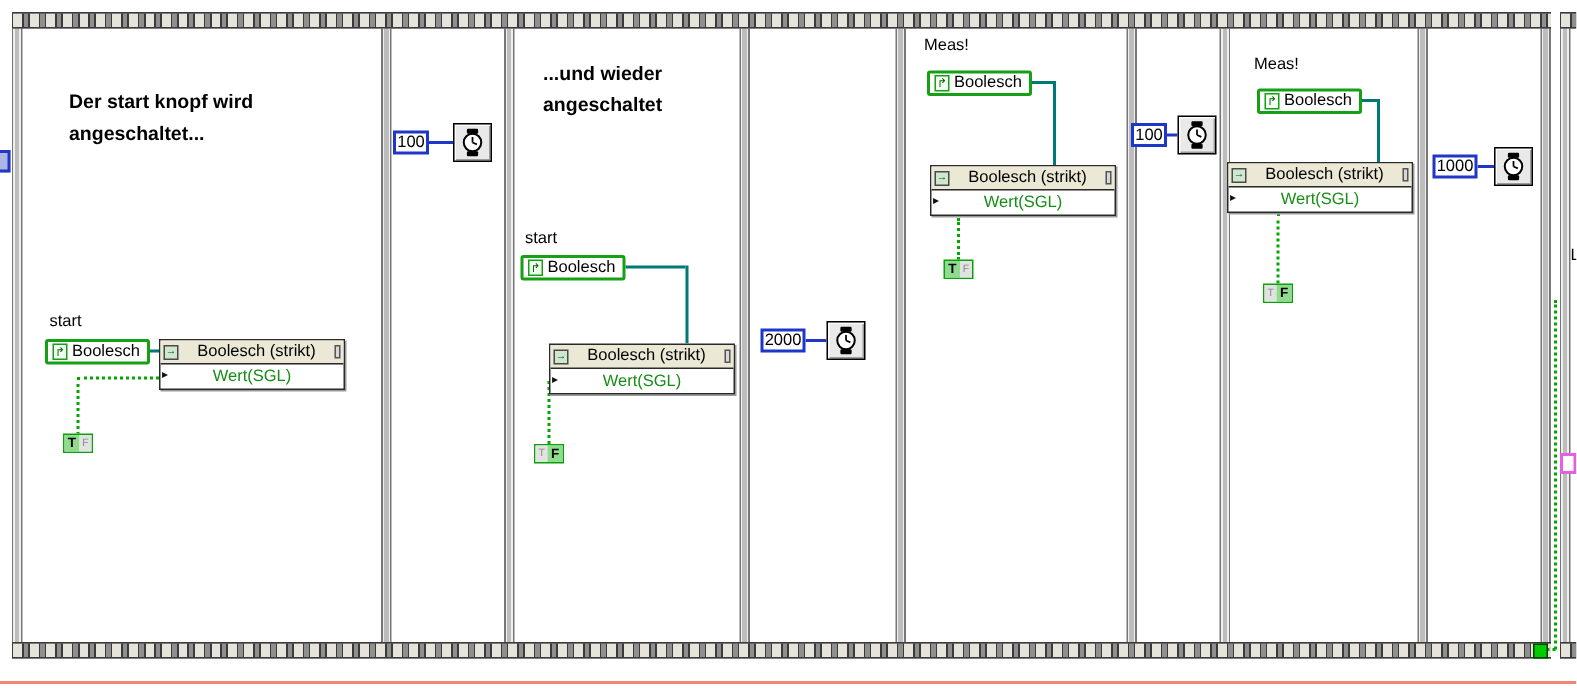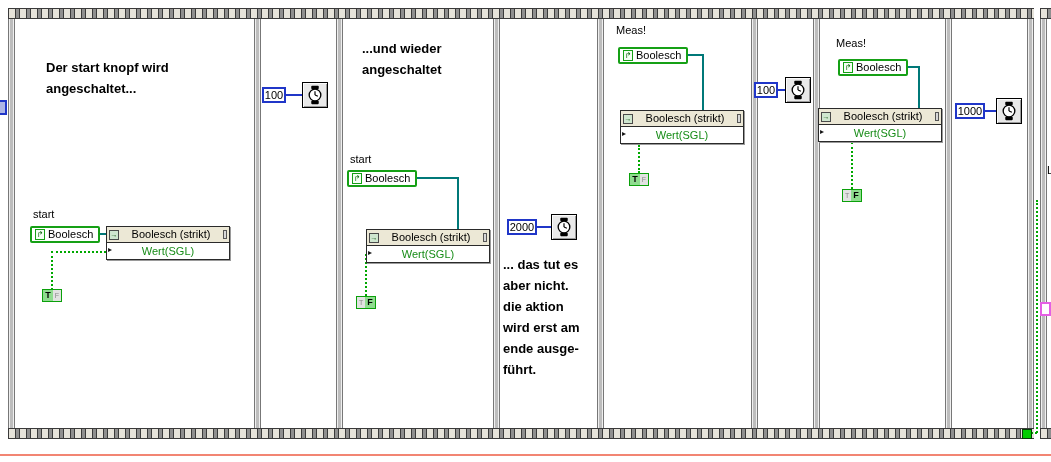--- a/index.html
+++ b/index.html
@@ -166,26 +166,20 @@
   <div class="num-const" style="left:507px;top:219px;width:30px">2000</div>
   <div class="wait-node" style="left:551px;top:214px">
     <svg width="20" height="20" viewBox="0 0 24 24">
       <rect x="7.5" y="1" width="9" height="4" rx="1" fill="#000"></rect>
       <rect x="7.5" y="19" width="9" height="4" rx="1" fill="#000"></rect>
       <circle cx="12" cy="12" r="7" fill="#fff" stroke="#000" stroke-width="1.6"></circle>
       <line x1="12" y1="12" x2="12" y2="7.5" stroke="#000" stroke-width="1.4"></line>
       <line x1="12" y1="12" x2="15.5" y2="13.5" stroke="#000" stroke-width="1.4"></line>
     </svg>
   </div>
-  <div class="comment" style="left:503px;top:254px;width:92px">... das tut es
-aber nicht.
-die aktion
-wird erst am
-ende ausge-
-führt.</div>
 
   <div class="lv-label" style="left:616px;top:24px">Meas!</div>
 
   <div class="wh teal" style="left:688px;top:54px;width:16px"></div>
   <div class="wv teal" style="left:702px;top:54px;height:56px"></div>
   <div class="dashv" style="left:638px;top:145px;height:28px"></div>
 
   <div class="bool-ctrl" style="left:618px;top:47px">
     <span class="bool-glyph">↱</span>
     <span class="bool-text">Boolesch</span>

